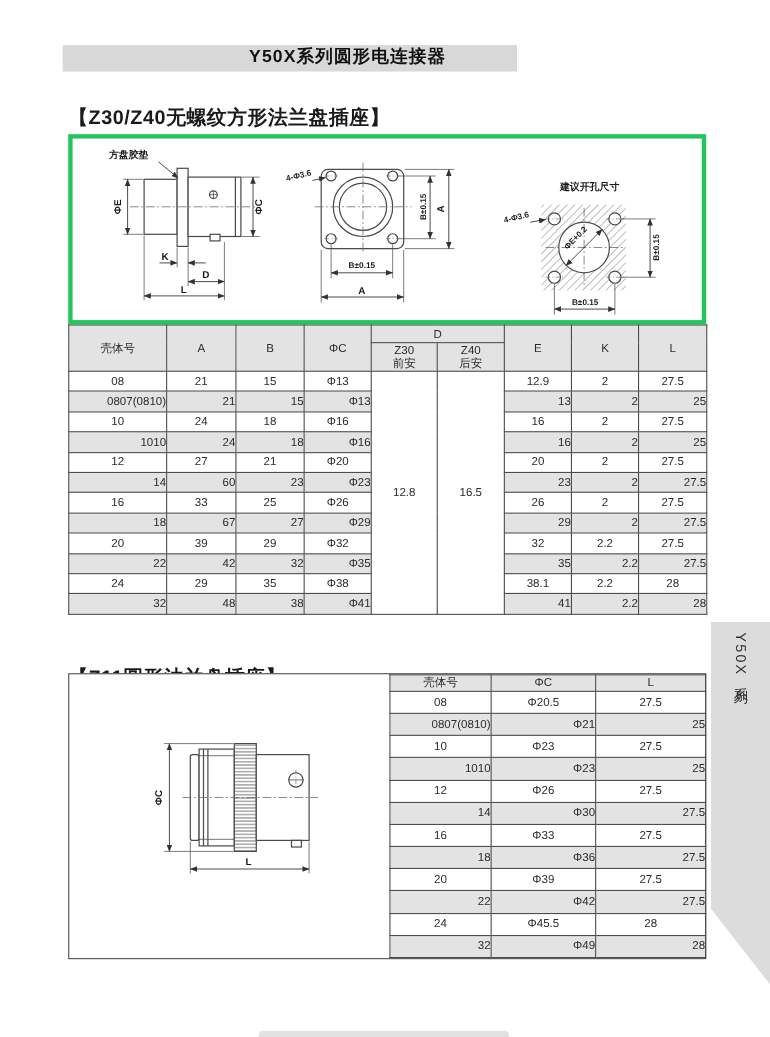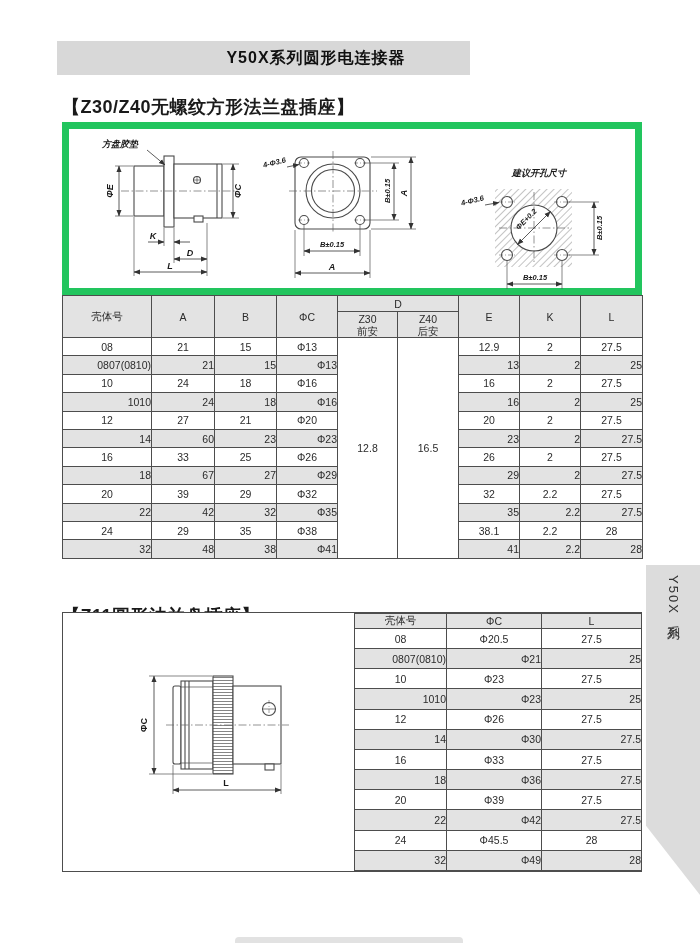--- a/index.html
+++ b/index.html
@@ -1,23 +1,23 @@
 <!DOCTYPE html>
 <html><head>
 <meta charset="utf-8">
 <style>
   html,body{margin:0;padding:0;background:#fff;}
   .page{position:relative;width:700px;height:943px;background:#fff;overflow:hidden;
         font-family:"Liberation Sans","DejaVu Sans",sans-serif;color:#222;}
-  .title-bar{position:absolute;left:57px;top:41px;width:413px;height:34px;background:#d8d8d8;
-             display:flex;align-items:center;justify-content:center;padding-left:105px;box-sizing:border-box;}
+  .title-bar{position:absolute;left:57px;top:41px;width:413px;height:24px;background:#d8d8d8;
+             display:flex;align-items:flex-start;justify-content:center;padding-left:105px;box-sizing:border-box;}
   .title-bar span{font-size:16px;font-weight:bold;letter-spacing:1px;color:#111;}
   .sec-heading{position:absolute;left:62px;font-size:18px;font-weight:bold;color:#1a1a1a;letter-spacing:0.5px;}
   #h1{top:95px;} #h2{top:604px;}
-  .drawbox1{position:absolute;left:62px;top:122px;width:580px;height:173px;border:7px solid #22c55e;box-sizing:border-box;background:#fff;font-style:italic;}
+  .drawbox1{position:absolute;left:62px;top:122px;width:580px;height:173px;border:4px solid #22c55e;box-sizing:border-box;background:#fff;}
   .box2{position:absolute;left:62px;top:612px;width:580px;height:260px;border:1px solid #4d4d4d;box-sizing:border-box;
         background:#fff;display:flex;align-items:stretch;}
   .box2-drawing{width:291px;position:relative;}
   table{border-collapse:collapse;table-layout:fixed;font-size:10.5px;color:#2b2b2b;}
   th,td{border:1px solid #4d4d4d;text-align:center;vertical-align:middle;padding:0;font-weight:normal;overflow:hidden;white-space:nowrap;}
   thead th{background:#e3e3e3;}
   tr.alt td{background:#e3e3e3;text-align:right;}
   td.dval{background:#fff;}
   .t1{position:absolute;left:62px;top:295px;width:580px;}
   .t1 tr.h1 th{height:15px;}

